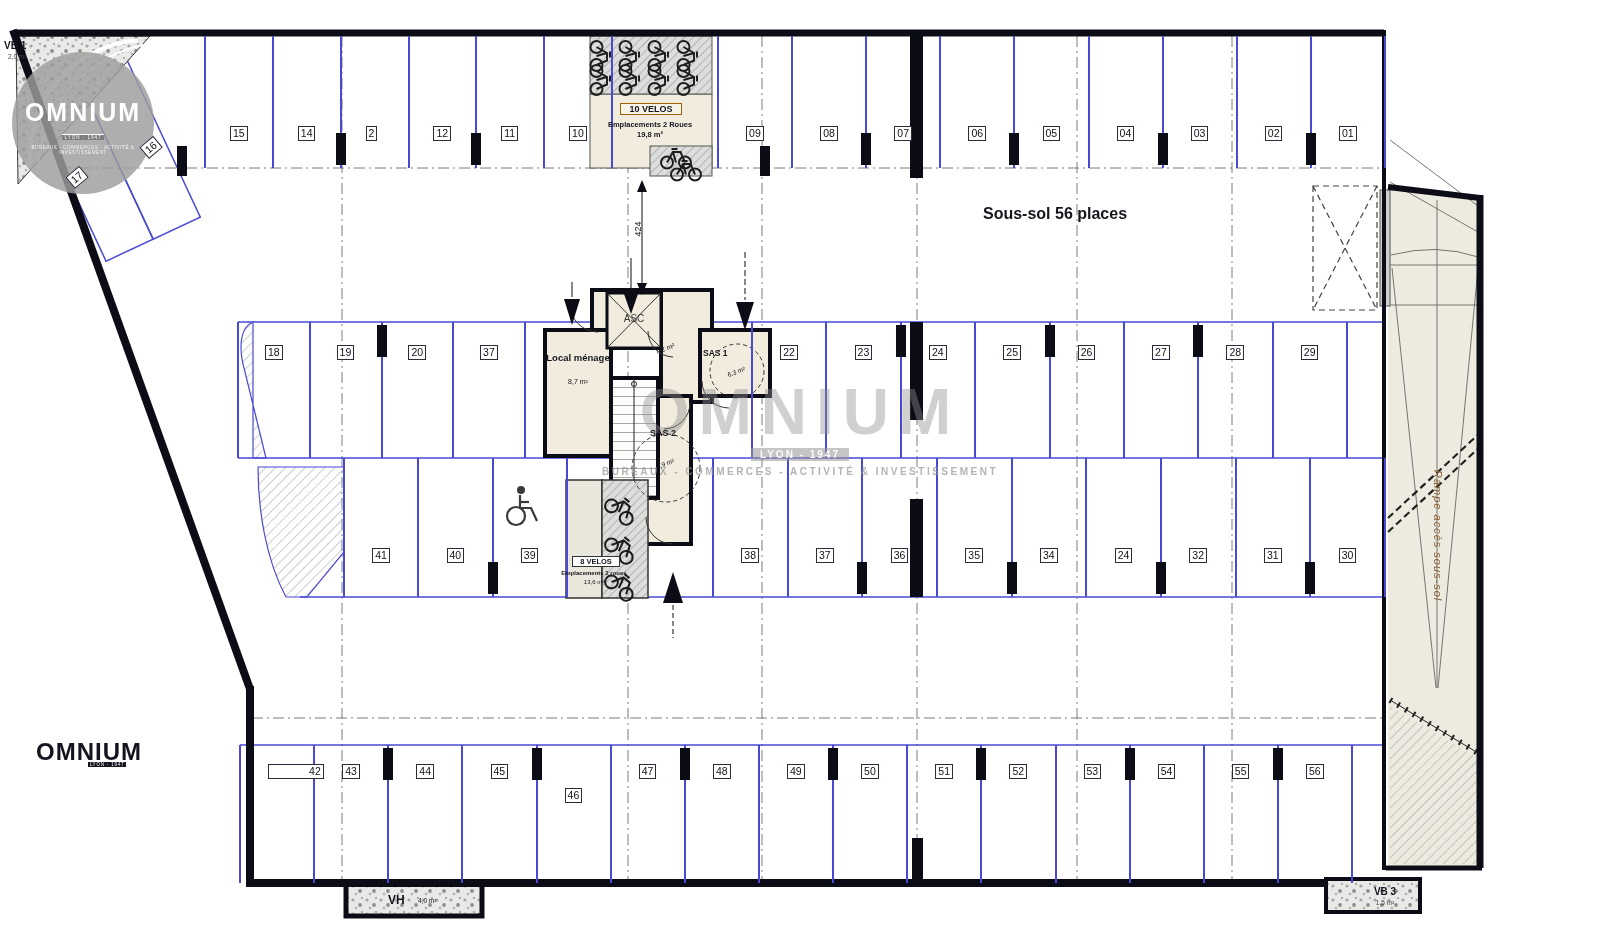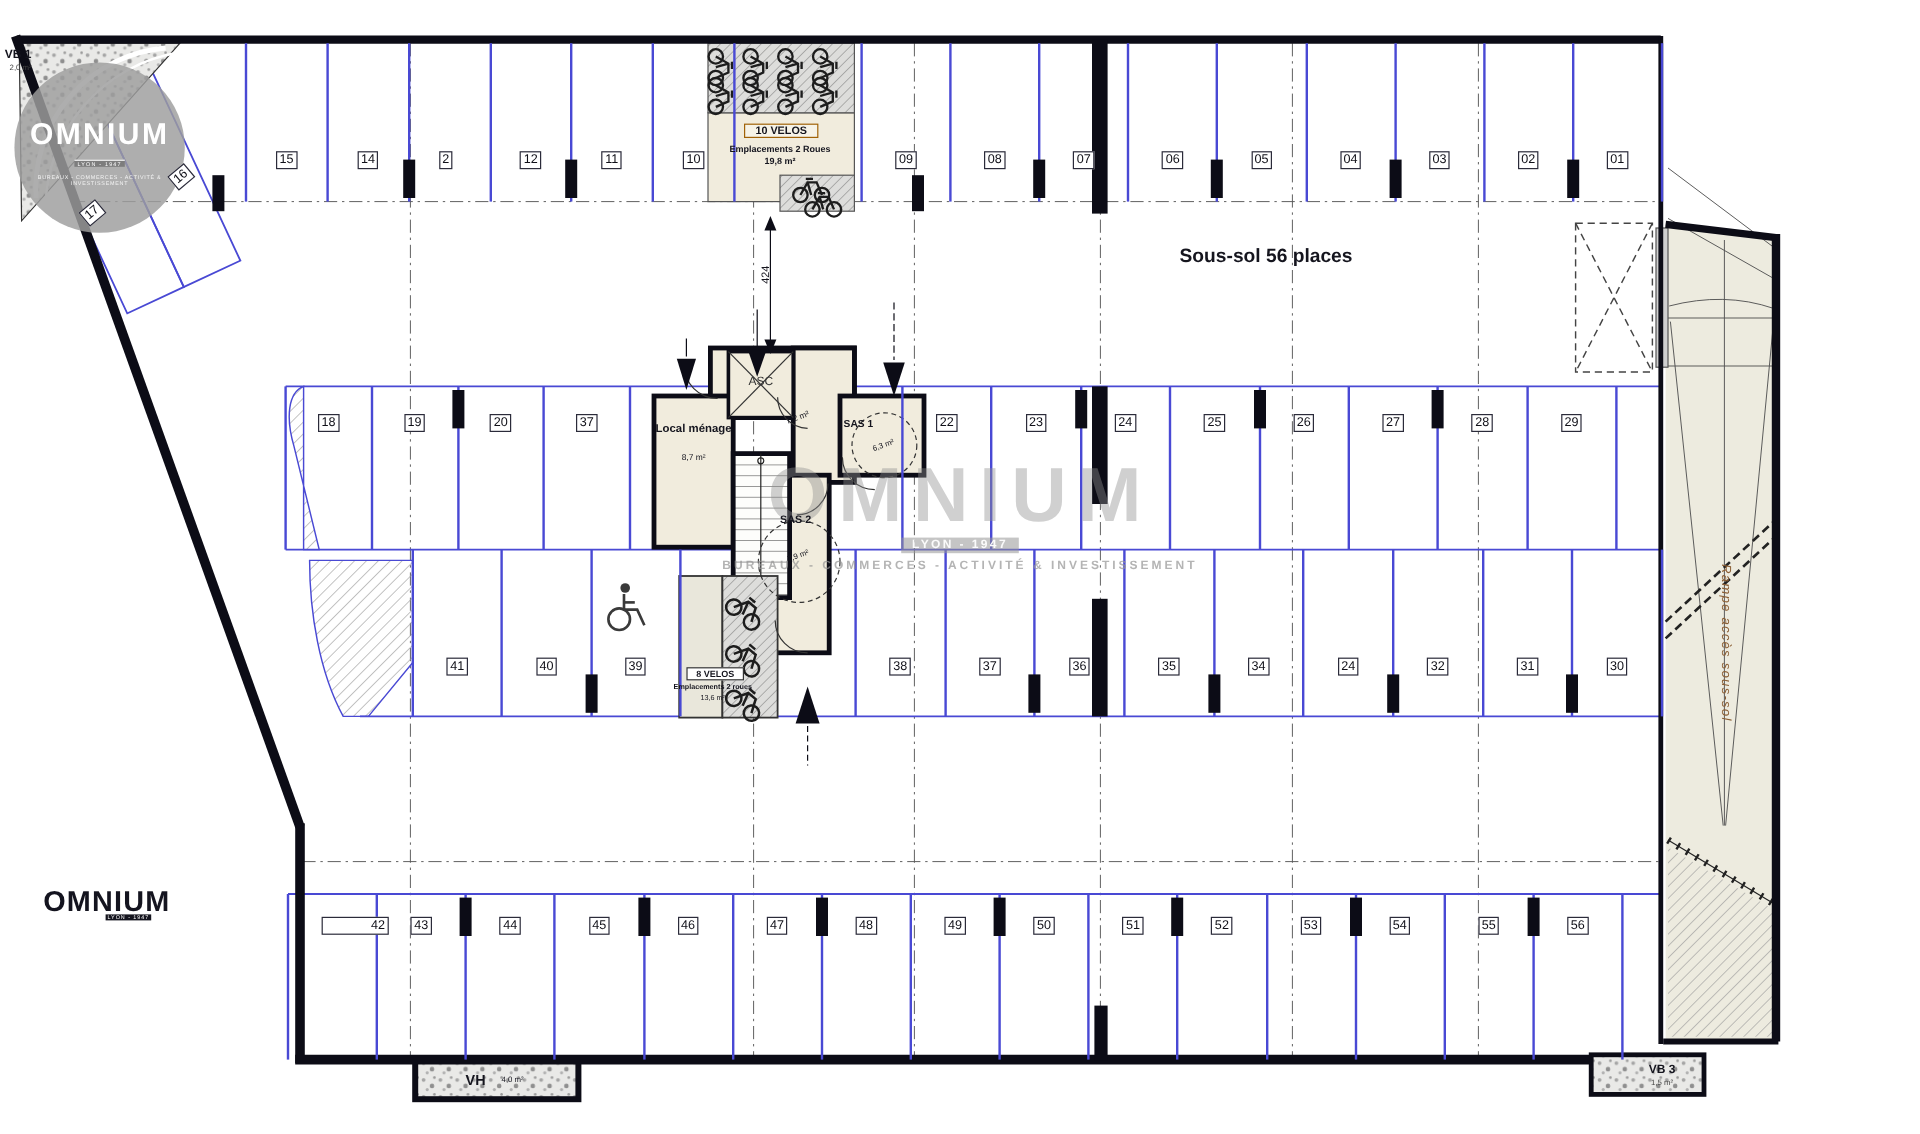--- a/index.html
+++ b/index.html
@@ -379,21 +379,21 @@
     <div class="stall-line" style="left: 980.3px; top: 745px; height: 138px; background: rgb(73, 73, 212);"></div>
     <div class="stall-line" style="left: 1054.5px; top: 745px; height: 138px; background: rgb(73, 73, 212);"></div>
     <div class="stall-line" style="left: 1128.6px; top: 745px; height: 138px; background: rgb(73, 73, 212);"></div>
     <div class="stall-line" style="left: 1202.7px; top: 745px; height: 138px; background: rgb(73, 73, 212);"></div>
     <div class="stall-line" style="left: 1276.9px; top: 745px; height: 138px; background: rgb(73, 73, 212);"></div>
     <div class="stall-line" style="left: 1351px; top: 745px; height: 138px; background: rgb(73, 73, 212);"></div>
     <div class="spot-label" style="left: 268.1px; top: 764px; padding-left: 40px;">42</div>
     <div class="spot-label" style="left: 342.2px; top: 764px;">43</div>
     <div class="spot-label" style="left: 416.3px; top: 764px;">44</div>
     <div class="spot-label" style="left: 490.5px; top: 764px;">45</div>
-    <div class="spot-label" style="left: 564.6px; top: 764px;">46</div>
+    <div class="spot-label" style="left: 564.6px; top: 788px;">46</div>
     <div class="spot-label" style="left: 638.7px; top: 764px;">47</div>
     <div class="spot-label" style="left: 712.9px; top: 764px;">48</div>
     <div class="spot-label" style="left: 787px; top: 764px;">49</div>
     <div class="spot-label" style="left: 861.1px; top: 764px;">50</div>
     <div class="spot-label" style="left: 935.3px; top: 764px;">51</div>
     <div class="spot-label" style="left: 1009.4px; top: 764px;">52</div>
     <div class="spot-label" style="left: 1083.5px; top: 764px;">53</div>
     <div class="spot-label" style="left: 1157.7px; top: 764px;">54</div>
     <div class="spot-label" style="left: 1231.8px; top: 764px;">55</div>
     <div class="spot-label" style="left: 1305.9px; top: 764px;">56</div>

